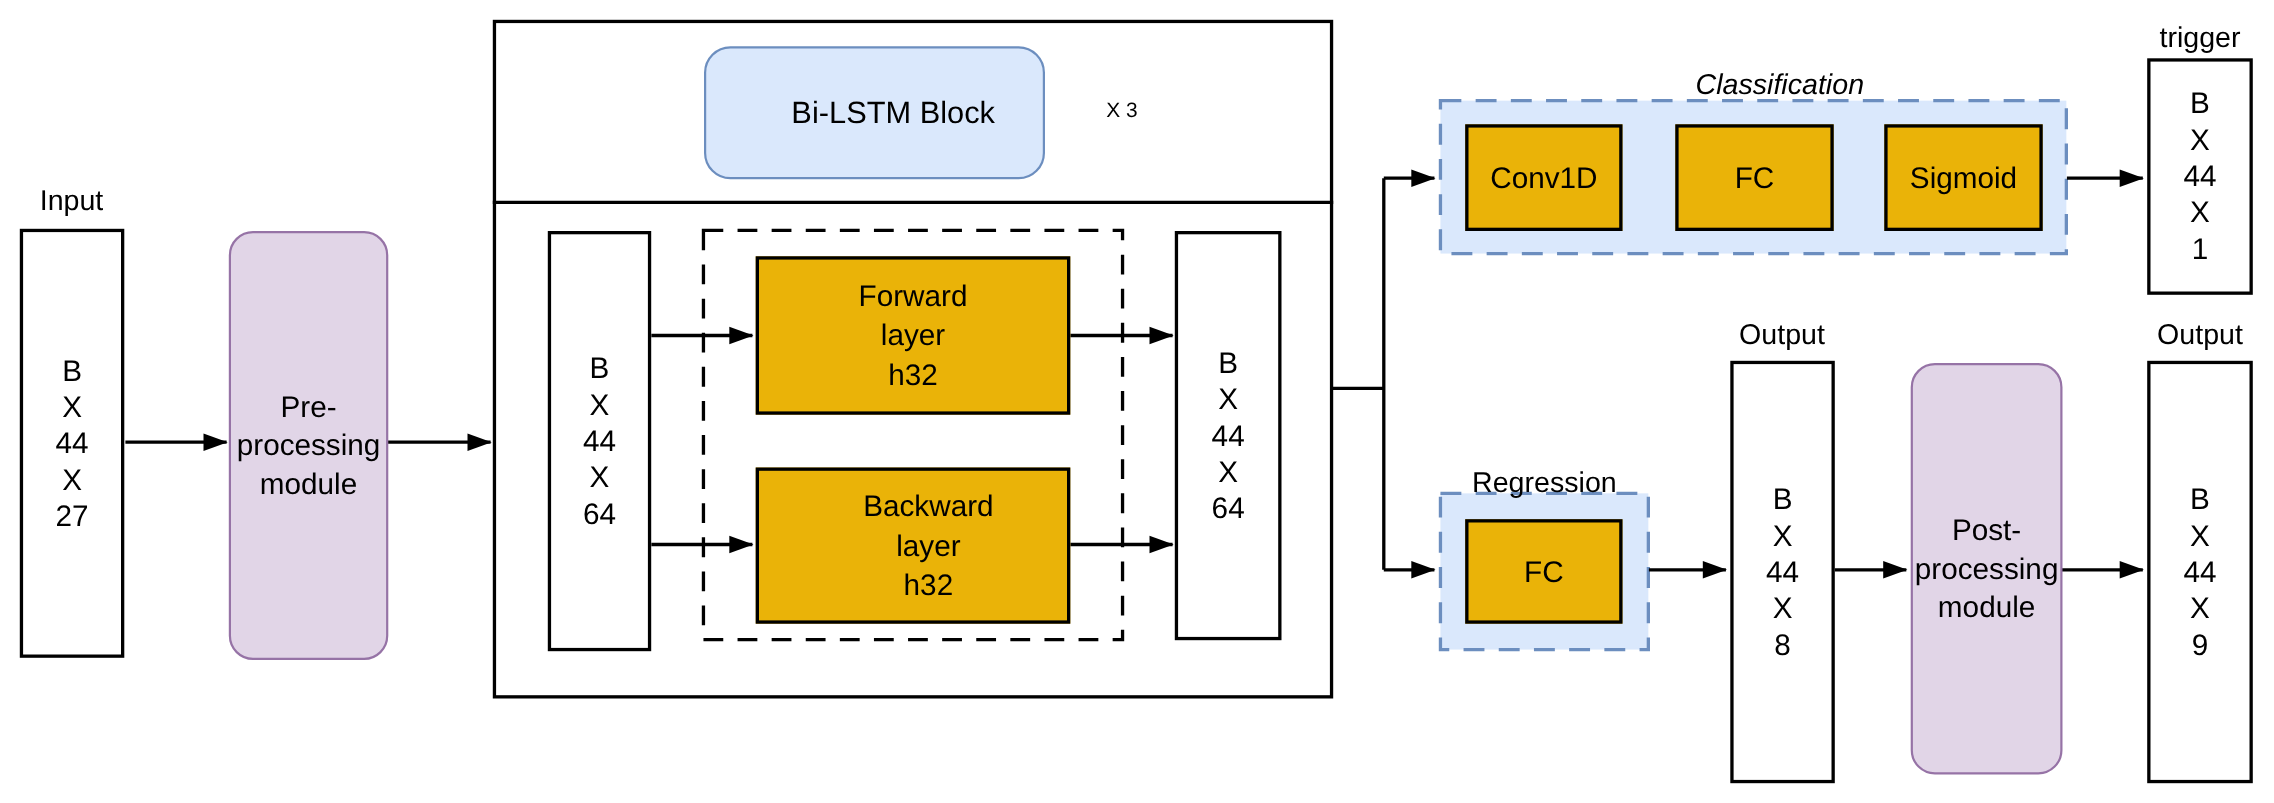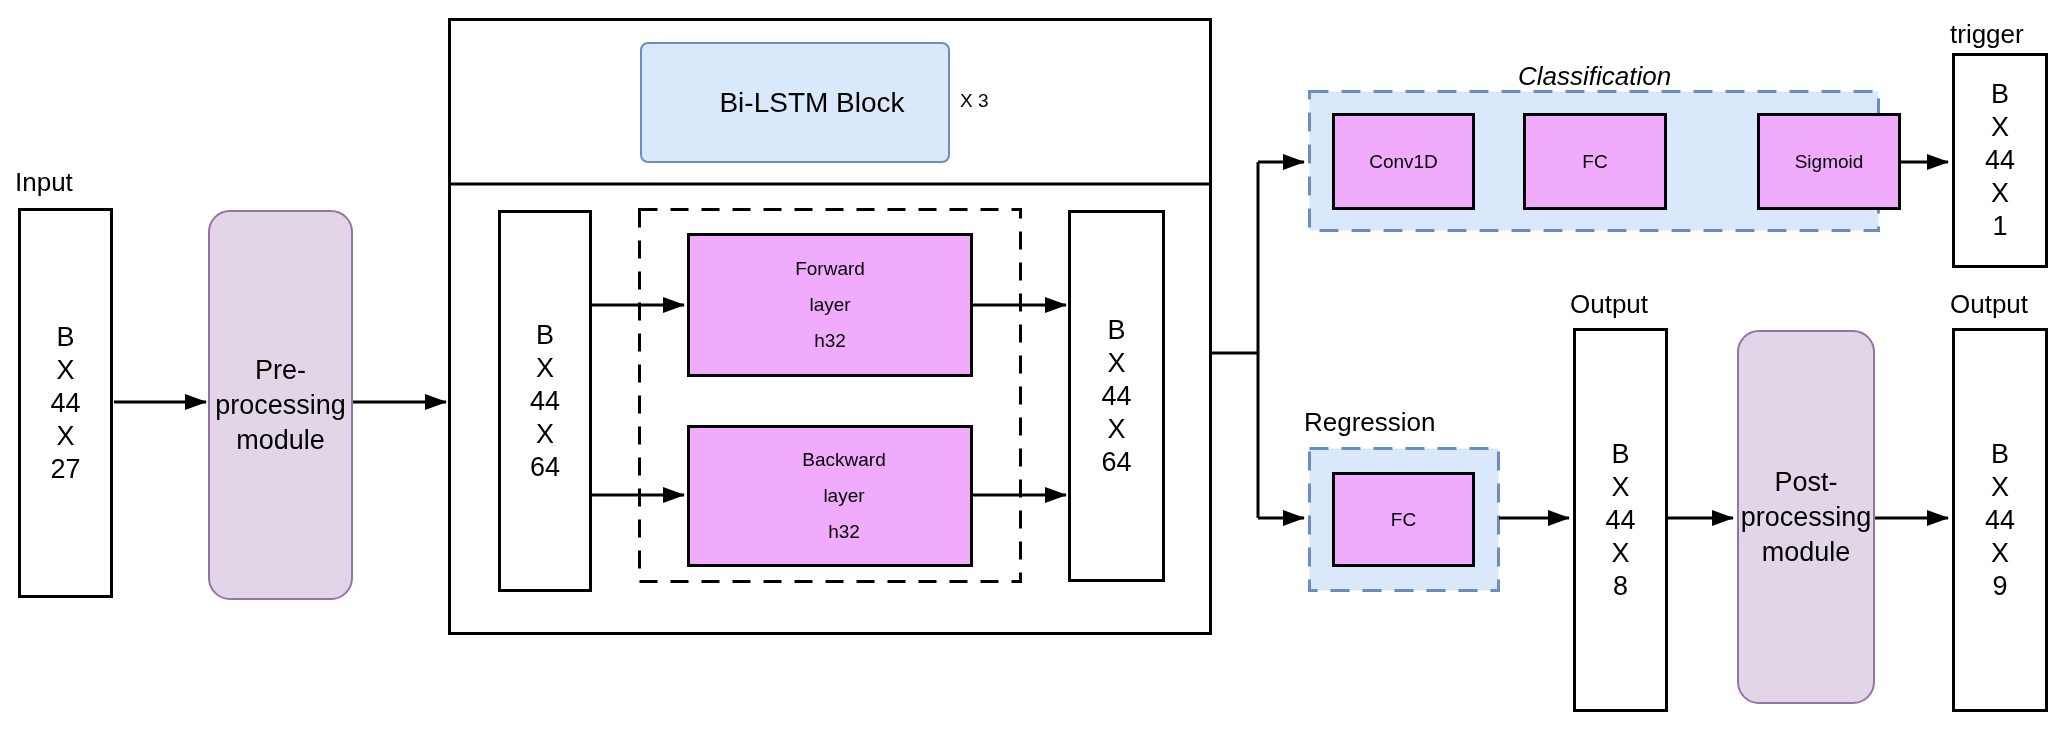--- a/index.html
+++ b/index.html
@@ -22,30 +22,30 @@
   .outer{
     border:3px solid #000;background:transparent;
   }
   .tensor{font-size:27px;line-height:33px;white-space:pre-line;}
   .module{
     background:#e1d5e7;border:2.5px solid #9673a6;border-radius:22px;
     display:flex;align-items:center;justify-content:center;
     text-align:center;font-size:27px;line-height:35px;white-space:pre-line;
   }
   .bilstm{
-    background:#dae8fc;border:2.5px solid #6c8ebf;border-radius:8px;
+    background:#dae8fc;border:2.5px solid #6c8ebf;border-radius:24px;
     display:flex;align-items:center;justify-content:center;
     text-align:center;font-size:28px;padding-left:34px;
   }
   .layerbox{
-    border:3px solid #000;background:#f0abfc;
+    border:3px solid #000;background:#eab308;
     display:flex;align-items:center;justify-content:center;
-    text-align:center;font-size:19px;line-height:36px;white-space:pre-line;
+    text-align:center;font-size:27px;line-height:36px;white-space:pre-line;
   }
-  .lbl{font-size:26px;line-height:28px;}
+  .lbl{font-size:26px;text-align:center;line-height:28px;}
 </style>
 </head>
 <body>
 
 <div id="canvas">
 
   <svg class="overlay" width="2067" height="730" viewBox="0 0 2067 730">
     <defs>
       <marker id="ah" markerUnits="userSpaceOnUse" markerWidth="24" markerHeight="18" refX="22" refY="9" orient="auto">
         <path d="M1,1 L23,9 L1,17 Z" fill="#000"></path>
@@ -112,32 +112,32 @@
     <div class="tensor">B
 X
 44
 X
 64</div>
   </div>
 
   <div class="abs node lbl" style="left:1518px;top:62px;width:200px;font-style:italic;">Classification</div>
   <div class="abs node layerbox" style="left:1332px;top:113px;width:143px;height:97px;">Conv1D</div>
   <div class="abs node layerbox" style="left:1523px;top:113px;width:144px;height:97px;">FC</div>
-  <div class="abs node layerbox" style="left:1713px;top:113px;width:144px;height:97px;margin-left:44px;">Sigmoid</div>
+  <div class="abs node layerbox" style="left:1713px;top:113px;width:144px;height:97px;">Sigmoid</div>
 
   <div class="abs node lbl" style="left:1950px;top:20px;width:100px;">trigger</div>
   <div class="abs node box" style="left:1952px;top:53px;width:96px;height:215px;">
     <div class="tensor">B
 X
 44
 X
 1</div>
   </div>
 
-  <div class="abs node lbl" style="left:1304px;top:408px;width:200px;">Regression</div>
+  <div class="abs node lbl" style="left:1304px;top:424px;width:200px;">Regression</div>
   <div class="abs node layerbox" style="left:1332px;top:472px;width:143px;height:95px;">FC</div>
 
   <div class="abs node lbl" style="left:1570px;top:290px;width:100px;">Output</div>
   <div class="abs node box" style="left:1573px;top:328px;width:95px;height:384px;">
     <div class="tensor">B
 X
 44
 X
 8</div>
   </div>

